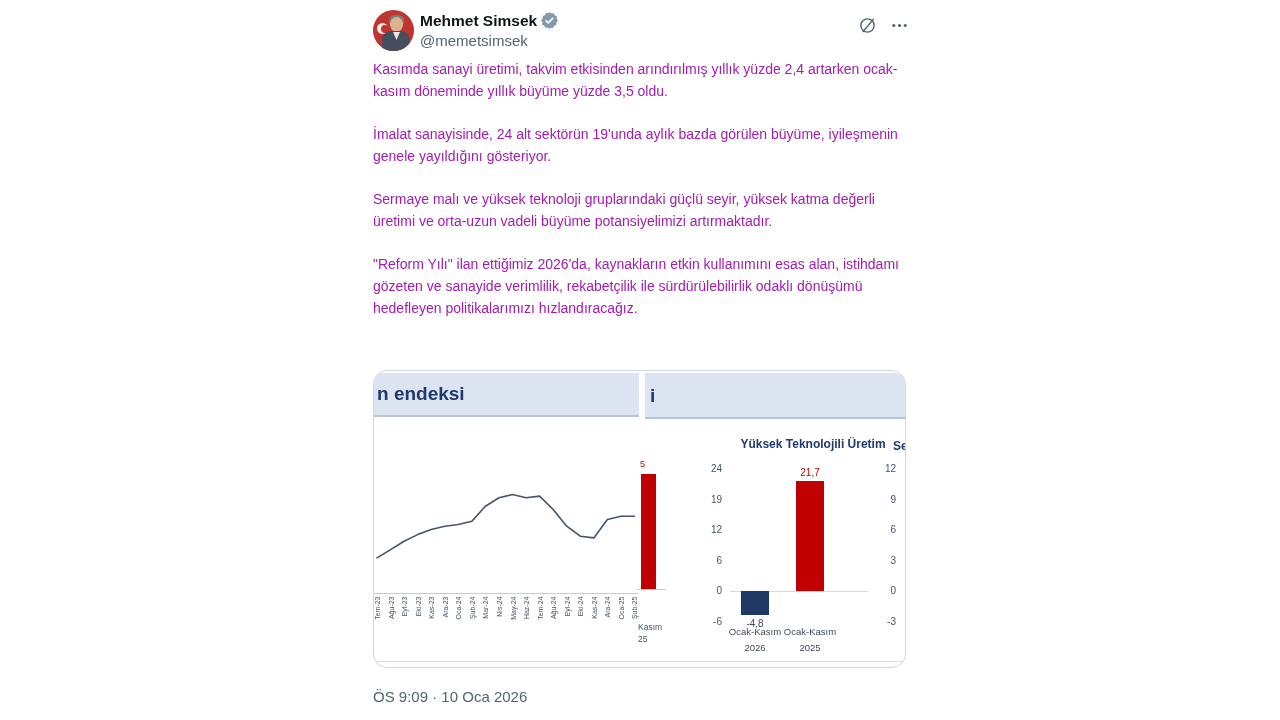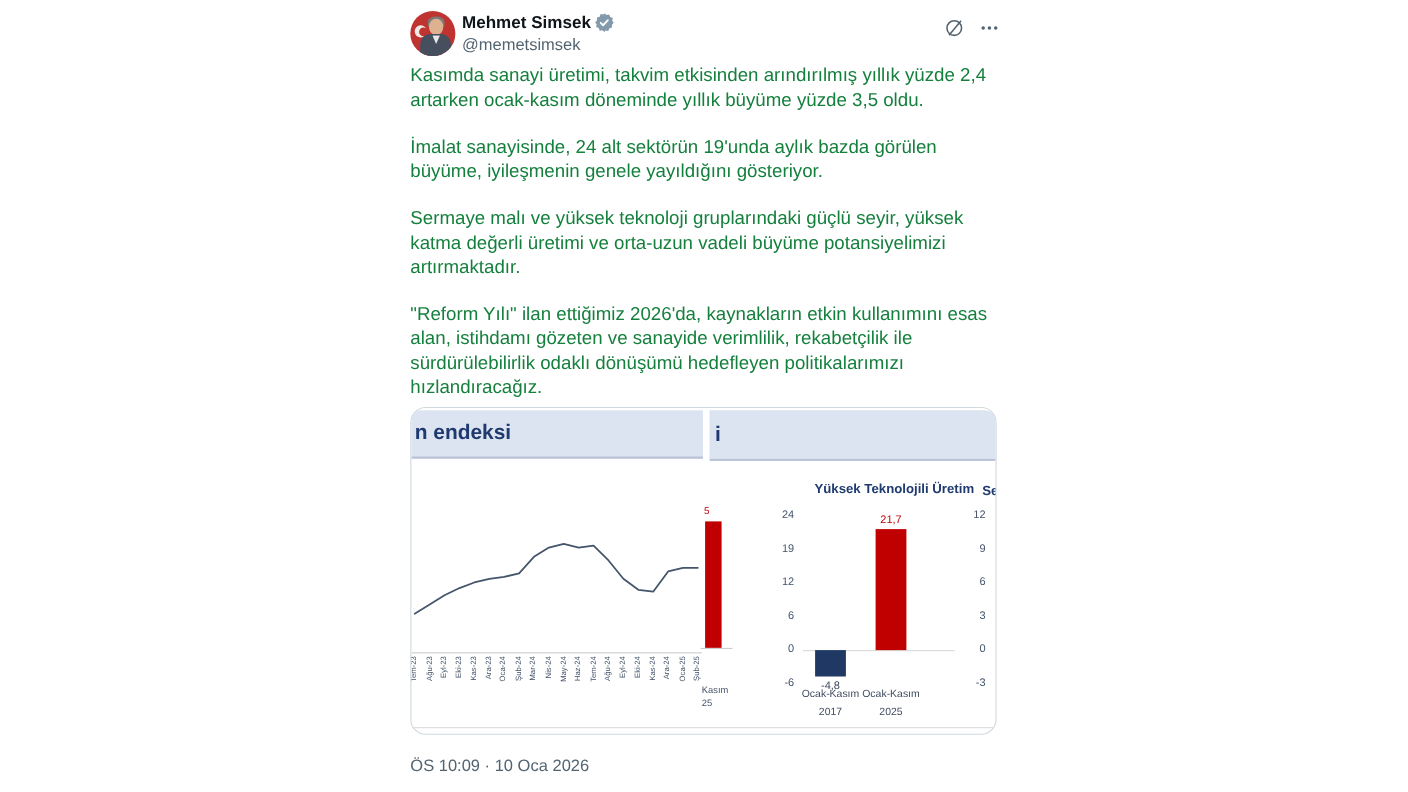--- a/index.html
+++ b/index.html
@@ -17,21 +17,21 @@
   .avatar .shirt{position:absolute;left:20px;top:22px;width:7px;height:8px;background:#e8e8e8;
                  clip-path:polygon(0 0,100% 0,50% 100%);}
 
   .name-row{position:absolute;left:420px;top:12px;display:flex;gap:4px;}
   .name{font-size:15.5px;font-weight:bold;color:#0f1419;}
   .handle{position:absolute;left:420px;top:32px;font-size:15px;color:#536471;}
   .top-actions{position:absolute;left:858px;top:16px;display:flex;gap:13px;align-items:center;}
 
   
   .tweet-text{position:absolute;left:373px;top:58px;width:538px;}
-  .tweet-text p{margin:0 0 21px 0;font-size:17px;line-height:22px;color:#15803d;}
+  .tweet-text p{margin:0 0 21px 0;font-size:14px;line-height:22px;color:#a21caf;}
 
   .timestamp{position:absolute;left:373px;top:688px;font-size:15px;color:#536471;}
 
   
   .media-card{position:absolute;left:373px;top:370px;width:533px;height:298px;box-sizing:border-box;
               border:1px solid #cfd9de;border-radius:14px;background:#fff;overflow:hidden;padding-left:16px;}
   .hdr{position:absolute;background:#dce3f1;border-bottom:2px solid #b9c3d7;box-sizing:border-box;}
   .hdr-left{left:0;top:2px;width:265px;height:44px;}
   .hdr-right{left:271px;top:2px;width:262px;height:46px;border-top-right-radius:12px;}
   .hdr span{position:absolute;font-size:19px;font-weight:bold;color:#1e3a6e;white-space:nowrap;}
@@ -149,32 +149,32 @@
         <span class="ytick" style="left: 320px; width: 28px; top: 153px;">12</span>
         <span class="ytick" style="left: 320px; width: 28px; top: 184px;">6</span>
         <span class="ytick" style="left: 320px; width: 28px; top: 214px;">0</span>
         <span class="ytick" style="left: 320px; width: 28px; top: 245px;">-6</span>
       </div>
     <div class="zero-line"></div>
     <div id="rc-bars">
         <div class="rc-bar" style="left: 367px; top: 220px; height: 24px; background: rgb(31, 56, 100);"></div>
         <div class="rc-vlab" style="left: 351px; top: 247px; color: rgb(63, 74, 95);">-4,8</div>
         <div class="rc-xlab" style="left: 335px; top: 255px;">Ocak-Kasım</div>
-        <div class="rc-xlab" style="left: 335px; top: 271px;">2017</div>
+        <div class="rc-xlab" style="left: 335px; top: 271px;">2026</div>
         <div class="rc-bar" style="left: 422px; top: 110px; height: 110px; background: rgb(192, 0, 0);"></div>
         <div class="rc-vlab" style="left: 406px; top: 96px; color: rgb(192, 0, 0);">21,7</div>
         <div class="rc-xlab" style="left: 390px; top: 255px;">Ocak-Kasım</div>
         <div class="rc-xlab" style="left: 390px; top: 271px;">2025</div>
       </div>
     <div id="rc-yticks-right">
         <span class="ytick" style="left: 496px; width: 26px; top: 92px;">12</span>
         <span class="ytick" style="left: 496px; width: 26px; top: 123px;">9</span>
         <span class="ytick" style="left: 496px; width: 26px; top: 153px;">6</span>
         <span class="ytick" style="left: 496px; width: 26px; top: 184px;">3</span>
         <span class="ytick" style="left: 496px; width: 26px; top: 214px;">0</span>
         <span class="ytick" style="left: 496px; width: 26px; top: 245px;">-3</span>
       </div>
 
     <div class="cards-bottom"></div>
   </div>
 
-  <div class="timestamp">ÖS 10:09 · 10 Oca 2026</div>
+  <div class="timestamp">ÖS 9:09 · 10 Oca 2026</div>
 </div>
 
 </body></html>

